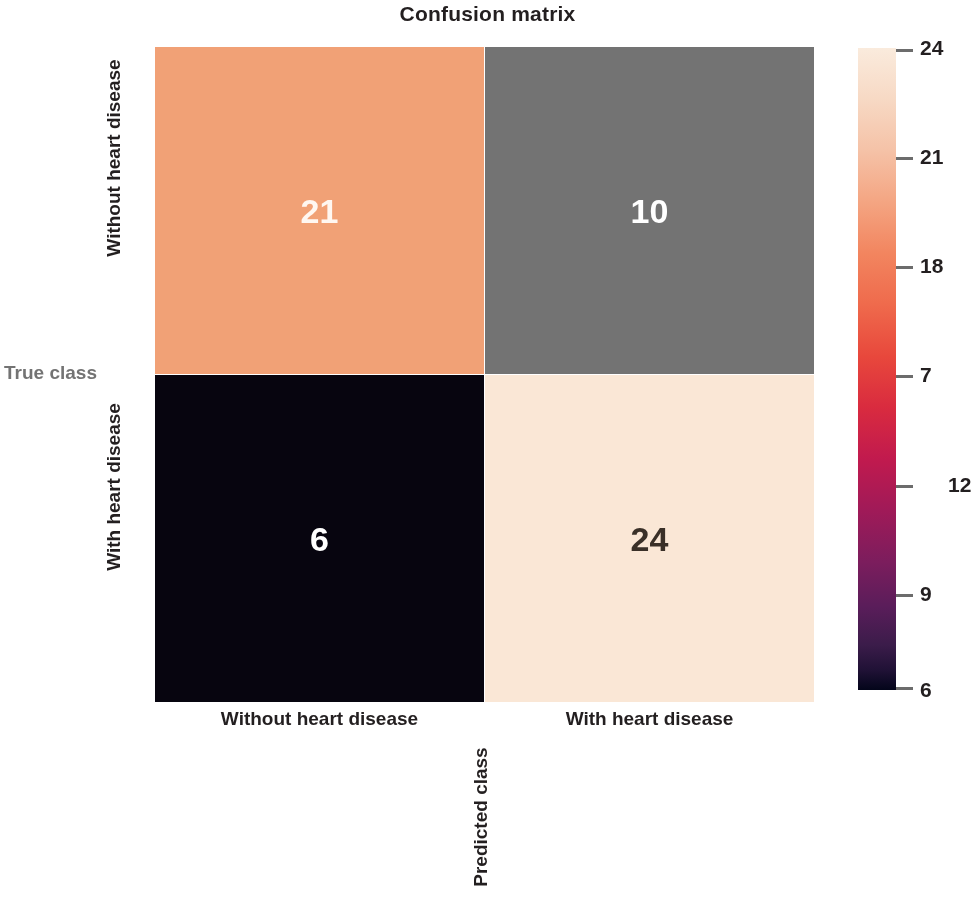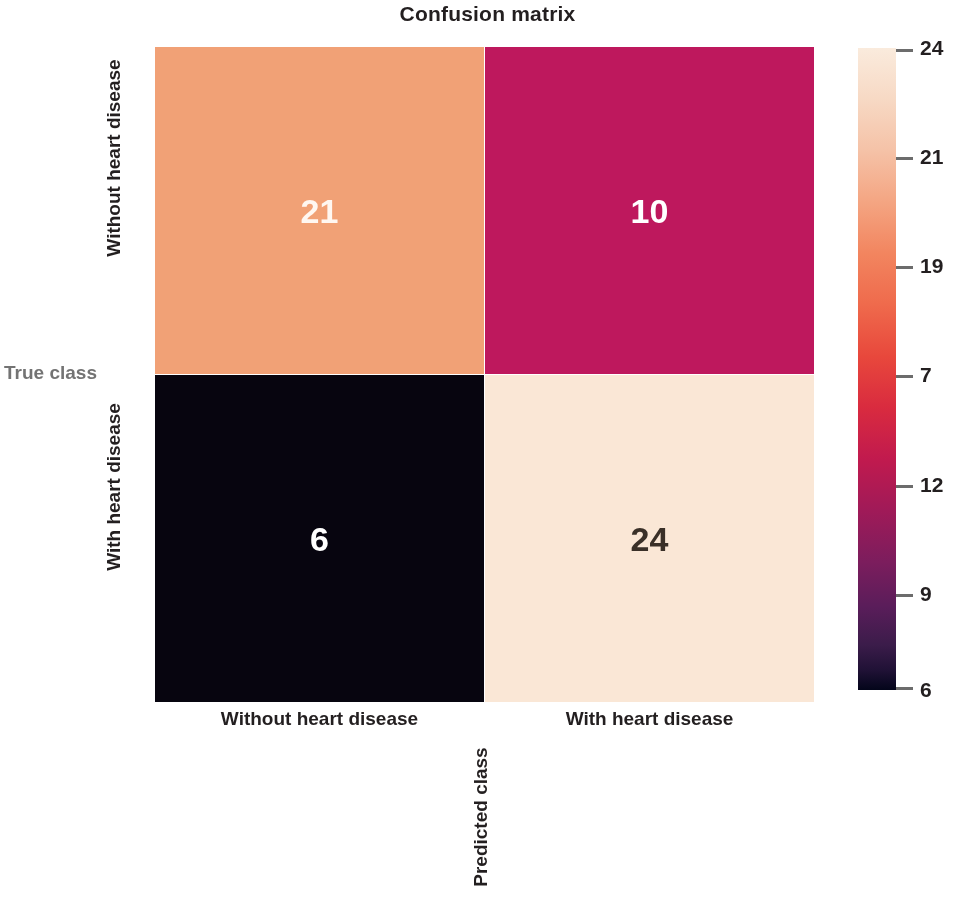--- a/index.html
+++ b/index.html
@@ -181,21 +181,21 @@
 
 <div class="ytick" id="ytick-0">Without heart disease</div>
 <div class="ytick" id="ytick-1">With heart disease</div>
 
 <div id="heatmap-grid">
 
   <div class="hm-cell" style="background: rgb(241, 161, 118);">
     <span class="hm-value" style="color: rgb(255, 247, 241);">21</span>
   </div>
 
-  <div class="hm-cell" style="background: #be185d;">
+  <div class="hm-cell" style="background: #737373;">
     <span class="hm-value" style="color: rgb(255, 255, 255);">10</span>
   </div>
 
   <div class="hm-cell" style="background: rgb(7, 5, 15);">
     <span class="hm-value" style="color: rgb(255, 255, 255);">6</span>
   </div>
 
   <div class="hm-cell" style="background: rgb(250, 231, 214);">
     <span class="hm-value" style="color: rgb(58, 48, 40);">24</span>
   </div>
@@ -208,23 +208,23 @@
 <div id="x-axis-title">Predicted class</div>
 
 <div id="colorbar-wrap">
   <div id="colorbar-gradient"></div>
   <div id="colorbar-ticks">
       <div class="cb-tick" style="top: 1px;"></div>
       <div class="cb-label" style="top: 0px;">24</div>
       <div class="cb-tick" style="top: 109.14px;"></div>
       <div class="cb-label" style="top: 109.14px;">21</div>
       <div class="cb-tick" style="top: 218.28px;"></div>
-      <div class="cb-label" style="top: 218.28px;">19</div>
+      <div class="cb-label" style="top: 218.28px;">18</div>
       <div class="cb-tick" style="top: 327.42px;"></div>
       <div class="cb-label" style="top: 327.42px;">7</div>
       <div class="cb-tick" style="top: 436.56px;"></div>
-      <div class="cb-label" style="top: 436.56px;">12</div>
+      <div class="cb-label" style="top: 436.56px; margin-left: 28px;">12</div>
       <div class="cb-tick" style="top: 545.7px;"></div>
       <div class="cb-label" style="top: 545.7px;">9</div>
       <div class="cb-tick" style="top: 639px;"></div>
       <div class="cb-label" style="top: 642px;">6</div>
     </div>
 </div>
 
 </body></html>

